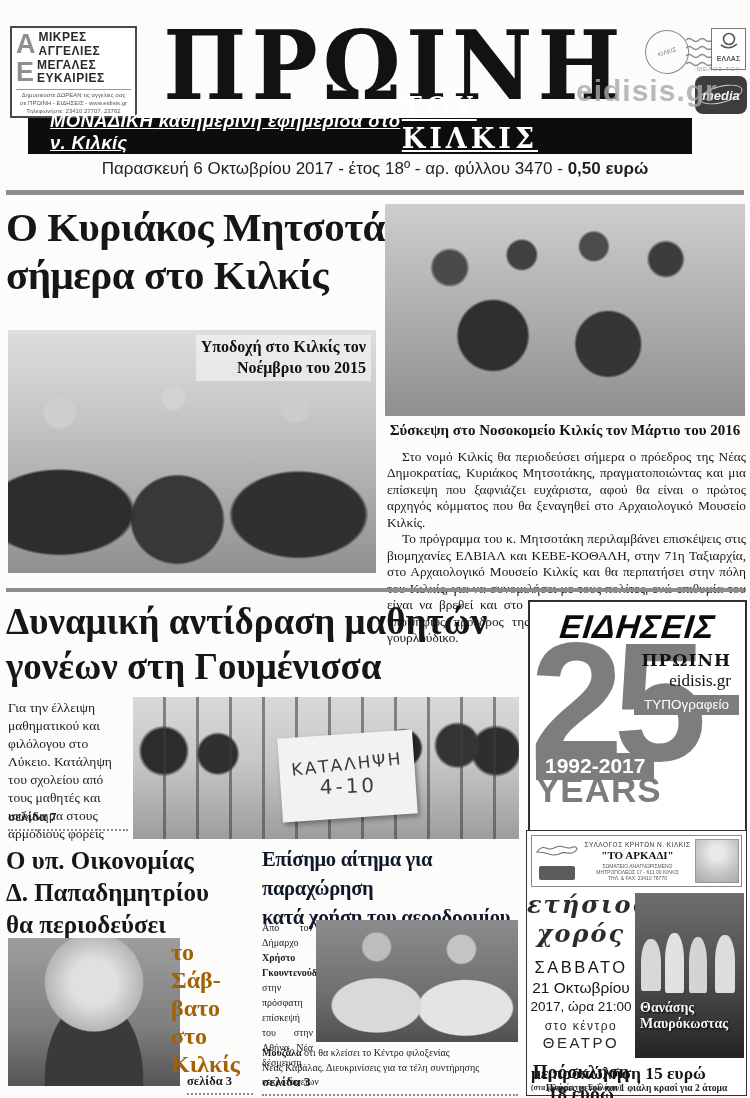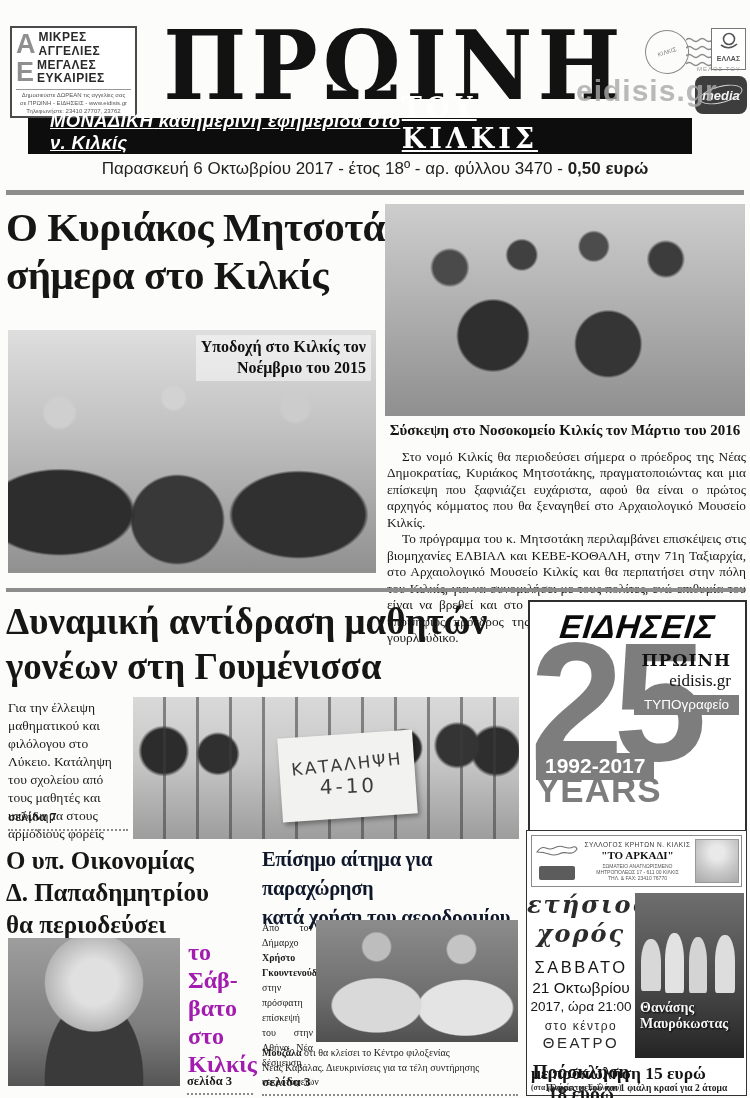--- a/index.html
+++ b/index.html
@@ -83,22 +83,22 @@
   .anniv .site { position:absolute; right:14px; top:69px; font-size:17px; color:#111; }
   .anniv .chip1 { position:absolute; right:6px; top:93px; background:#7d7d7d; color:#fff;
     font-family:"Liberation Sans",sans-serif; font-size:13.5px; padding:2px 10px 3px; }
   .anniv .chip2 { position:absolute; left:6px; bottom:58px; background:#7d7d7d; color:#fff;
     font-family:"Liberation Sans",sans-serif; font-weight:bold; font-size:21px; padding:1px 9px 2px; }
   .anniv .yrs { position:absolute; left:6px; bottom:28px; color:#7d7d7d;
     font-family:"Liberation Sans",sans-serif; font-weight:bold; font-size:35px; letter-spacing:1px; }
   
   .eco-h { position:absolute; left:6px; top:845px; width:252px; font-size:25px; font-weight:bold;
     line-height:1.28; color:#161616; }
-  .eco-side { position:absolute; left:188px; top:938px; width:70px; font-size:24px; font-weight:bold;
-    line-height:1.17; color:#a21caf; }
+  .eco-side { position:absolute; left:171px; top:938px; width:70px; font-size:24px; font-weight:bold;
+    line-height:1.17; color:#a16207; }
   .eco-ref { position:absolute; left:187px; top:1074px; width:66px; font-size:12.5px; }
   
   .air-h { position:absolute; left:262px; top:845px; width:258px; font-size:20.5px; font-weight:bold;
     line-height:1.42; color:#0f172a; letter-spacing:-.3px; }
   .air-side { position:absolute; left:262px; top:920px; width:51px; font-size:10px; line-height:1.5;
     text-align:justify; }
   .air-below { position:absolute; left:262px; top:1046px; width:258px; font-size:10px; line-height:1.45; }
   .air-ref { position:absolute; left:262px; top:1074px; width:256px; }
   
   .ad { position:absolute; left:526px; top:830px; width:221px; height:266px; border:1.5px solid #333;

